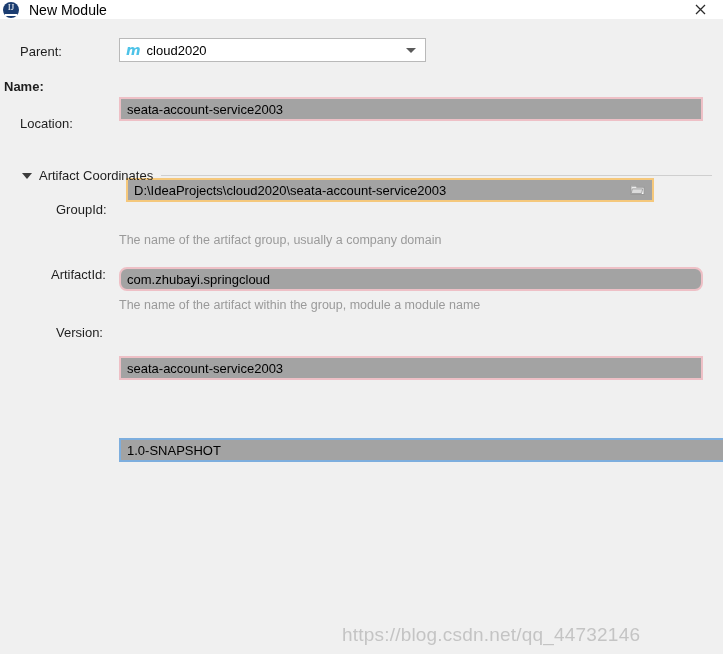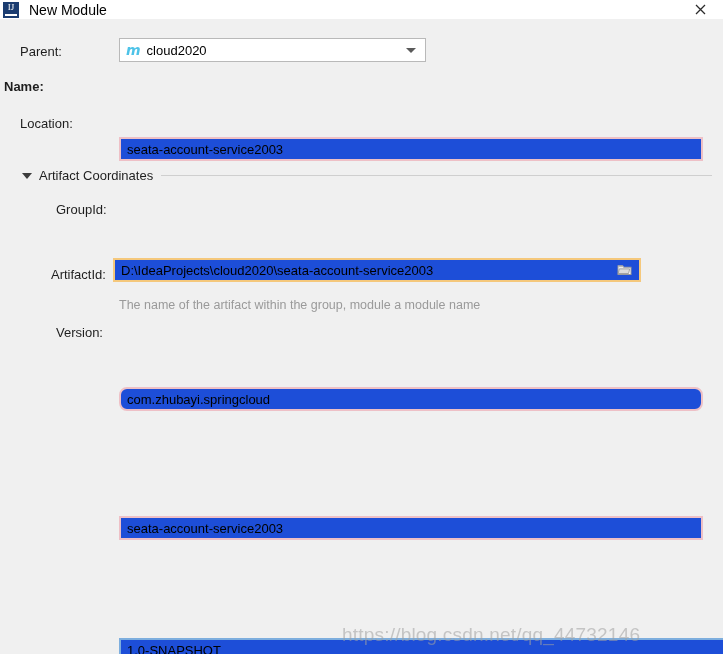--- a/index.html
+++ b/index.html
@@ -25,20 +25,21 @@
     position: relative;
     padding-left: 3px;
   }
   .ij-icon {
     width: 16px; height: 16px;
     background: #1b3c70;
     display: inline-block;
     position: relative;
     flex: 0 0 auto;
     margin-top: 1px;
+    border-radius: 8px;
   }
   .ij-icon .ij-text {
     position: absolute;
     top: 0px; left: 0; right: 0;
     text-align: center;
     font-family: "Liberation Serif", serif;
     font-size: 9px;
     line-height: 10px;
     color: #ffffff;
     letter-spacing: 0px;
@@ -72,30 +73,29 @@
 
   .row { position: absolute; }
 
   .field-label {
     font-size: 13px;
     color: #1e1e1e;
     white-space: nowrap;
   }
 
   .txtfield {
-    background: #1d4ed8;
+    background: #a3a3a3;
     border: 1px solid #b9b9b9;
     height: 24px;
     display: flex;
     align-items: center;
     padding: 0 6px;
     font-size: 13px;
     color: #000000;
     position: relative;
-    margin-top: 40px;
   }
   .txtfield.err    { border: 2px solid #eec0c6; }
   .txtfield.warn   { border: 2px solid #f5c87c; }
   .txtfield.focus  { border: 2px solid #7daede; }
 
   .combo {
     background: #ffffff;
     border: 1px solid #b9b9b9;
     height: 24px;
     display: flex;
@@ -203,41 +203,42 @@
   <div class="row" style="left:4px; top:60px;font-weight:bold;">
     <span class="field-label">Name:</span>
   </div>
   <div class="row txtfield err" style="left:119px; top:54px; width:584px;">
     <span>seata-account-service2003</span>
   </div>
 
   <div class="row" style="left:20px; top:97px;">
     <span class="field-label">Location:</span>
   </div>
-  <div class="row txtfield warn" style="left:113px; top:111px; width:528px;">
+  <div class="row txtfield warn" style="left:126px; top:111px; width:528px;">
     <span>D:\IdeaProjects\cloud2020\seata-account-service2003</span>
     <svg class="folder-icon" viewBox="0 0 16 14">
       <path d="M1 3 L6 3 L7.2 4.6 L15 4.6 L15 12.5 L1 12.5 Z" fill="#ffffff" stroke="#9a9a9a" stroke-width="1.1"></path>
       <path d="M1 3 L6 3 L7.2 4.6 L1 4.6 Z" fill="#b9b9b9"></path>
       <path d="M2.4 6.3 L13.6 6.3 L12.4 11.3 L1.2 11.3 Z" fill="#dcdcdc" stroke="#9a9a9a" stroke-width="1"></path>
     </svg>
   </div>
 
   <div class="row section-hdr" style="left:22px; top:149px; width:690px;">
     <span class="tri"></span>
     <span class="section-title">Artifact Coordinates</span>
     <span class="section-line"></span>
   </div>
 
   <div class="row" style="left:56px; top:183px;">
     <span class="field-label">GroupId:</span>
   </div>
   <div class="row txtfield err" style="left:119px; top:176px; width:584px;border-radius:8px;">
     <span>com.zhubayi.springcloud</span>
   </div>
+  <div class="row hint" style="left:119px; top:214px;">The name of the artifact group, usually a company domain</div>
 
   <div class="row" style="left:51px; top:248px;">
     <span class="field-label">ArtifactId:</span>
   </div>
   <div class="row txtfield err" style="left:119px; top:241px; width:584px;">
     <span>seata-account-service2003</span>
   </div>
   <div class="row hint" style="left:119px; top:279px;">The name of the artifact within the group, module a module name</div>
 
   <div class="row" style="left:56px; top:306px;">

